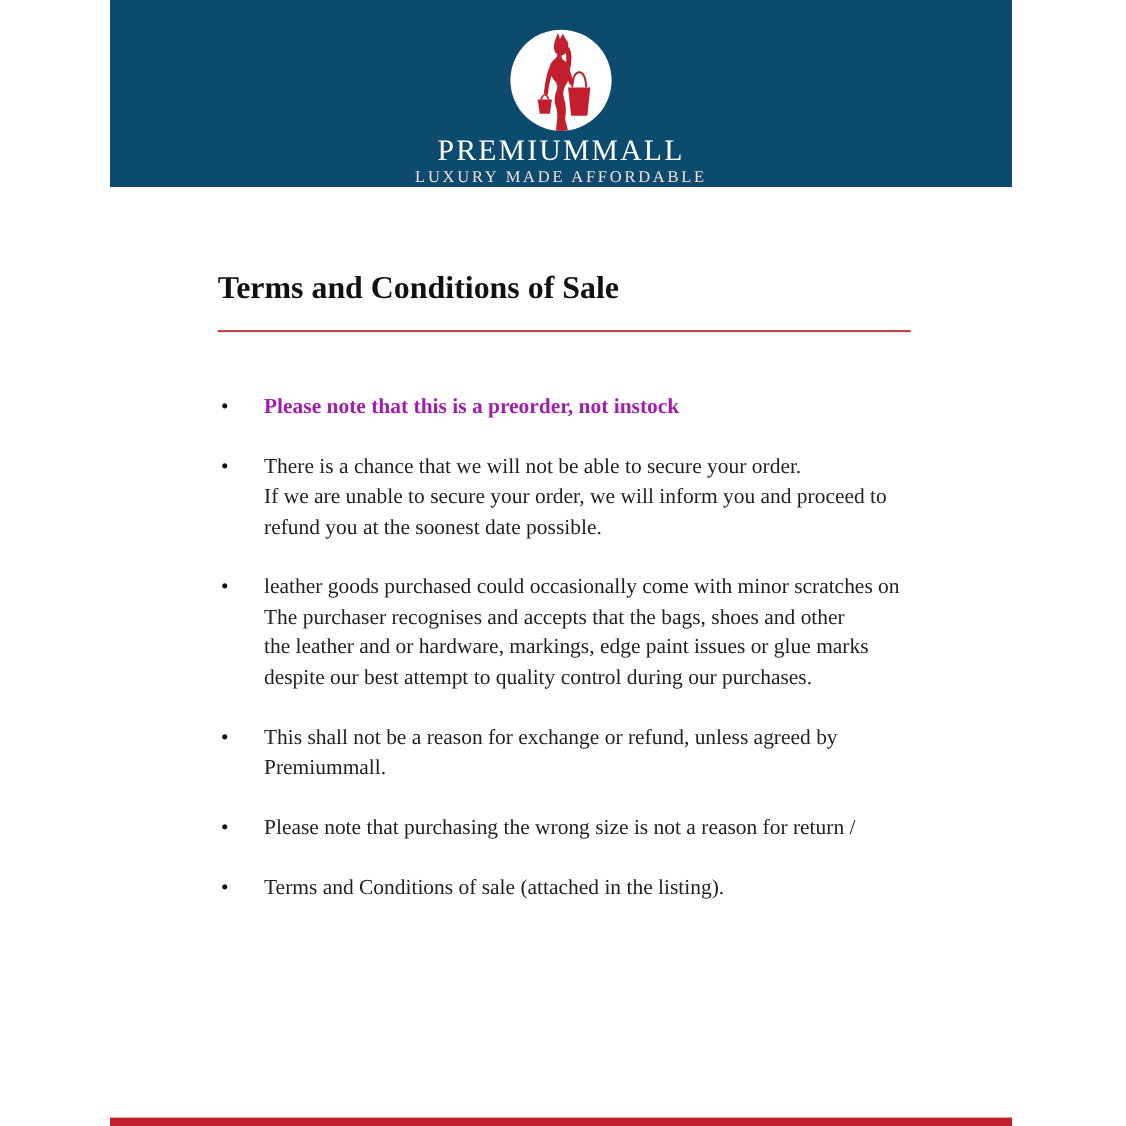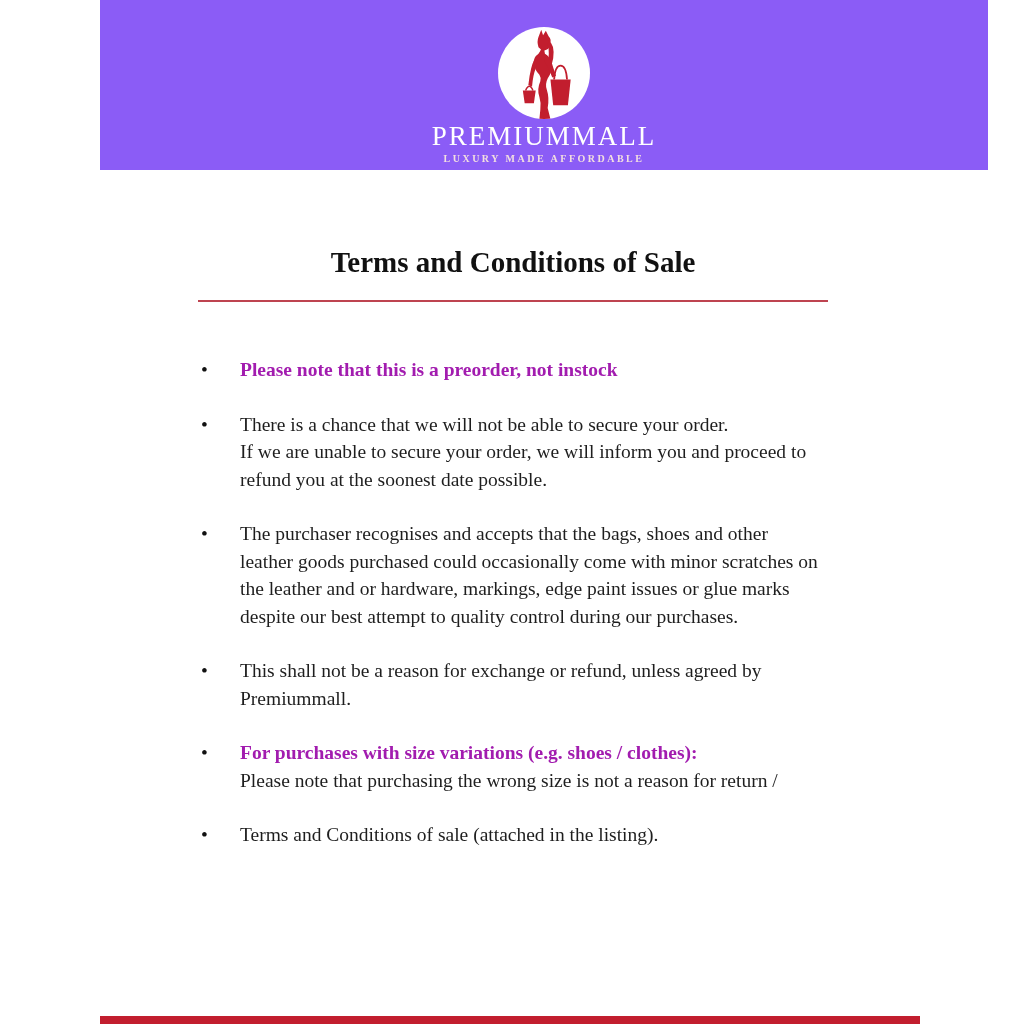--- a/index.html
+++ b/index.html
@@ -3,48 +3,48 @@
 <meta charset="utf-8">
 <style>
   html,body{margin:0;padding:0;}
   body{
     width:1024px;height:1024px;position:relative;background:#ffffff;
     font-family:"Liberation Serif","DejaVu Serif",serif;
     overflow:hidden;
   }
   
   .banner{
-    position:absolute;left:100px;top:0;width:888px;height:170px;
-    background:#8b5cf6;text-align:center;
+    position:absolute;left:100px;top:0;width:820px;height:170px;
+    background:#0c4a6e;text-align:center;
   }
   .logo-circle{
     width:92px;height:92px;border-radius:50%;background:#ffffff;
     margin:27px auto 0 auto;overflow:hidden;
   }
   .logo-circle svg{display:block;width:92px;height:92px;}
   .brand{
     margin-top:3px;color:#ffffff;font-size:27px;line-height:1.05;
     letter-spacing:2px;font-weight:400;
   }
   .tagline{
-    margin-top:3px;color:#f3dfe0;font-size:10px;line-height:1.1;
-    letter-spacing:2.5px;font-weight:700;
+    margin-top:3px;color:#f3dfe0;font-size:15px;line-height:1.1;
+    letter-spacing:2.5px;font-weight:400;
   }
   
   .footer-strip{
     position:absolute;left:100px;top:1016px;width:820px;height:8px;
     background:#C21E2E;
   }
   
   .doc{
     position:absolute;left:198px;top:0;width:630px;color:#1e1e1e;
   }
   .doc-title{
     margin-top:245px;font-size:29px;line-height:34px;font-weight:bold;
-    text-align:center;color:#111111;
+    text-align:left;color:#111111;
   }
   .doc-rule{
     margin-top:21px;border:0;border-top:2px solid #BE4450;height:0;
   }
   ul.terms{
     list-style:none;margin:54px 0 0 0;padding:0;
   }
   ul.terms li{
     display:flex;margin:0 0 27px 0;font-size:19.5px;line-height:27.5px;
   }
@@ -105,39 +105,38 @@
       <div class="btext">
         <div class="line">There is a chance that we will not be able to secure your order.</div>
         <div class="line">If we are unable to secure your order, we will inform you and proceed to</div>
         <div class="line">refund you at the soonest date possible.</div>
       </div>
     </li>
 
     <li>
       <span class="dot">•</span>
       <div class="btext">
+        <div class="line">leather goods purchased could occasionally come with minor scratches on</div>
         <div class="line">The purchaser recognises and accepts that the bags, shoes and other</div>
-        <div class="line">leather goods purchased could occasionally come with minor scratches on</div>
         <div class="line">the leather and or hardware, markings, edge paint issues or glue marks</div>
         <div class="line">despite our best attempt to quality control during our purchases.</div>
       </div>
     </li>
 
     <li>
       <span class="dot">•</span>
       <div class="btext">
         <div class="line">This shall not be a reason for exchange or refund, unless agreed by</div>
         <div class="line">Premiummall.</div>
       </div>
     </li>
 
     <li>
       <span class="dot">•</span>
       <div class="btext">
-        <div class="line red-bold">For purchases with size variations (e.g. shoes / clothes):</div>
         <div class="line">Please note that purchasing the wrong size is not a reason for return /</div>
       </div>
     </li>
 
     <li>
       <span class="dot">•</span>
       <div class="btext">
         <div class="line">Terms and Conditions of sale (attached in the listing).</div>
       </div>
     </li>

